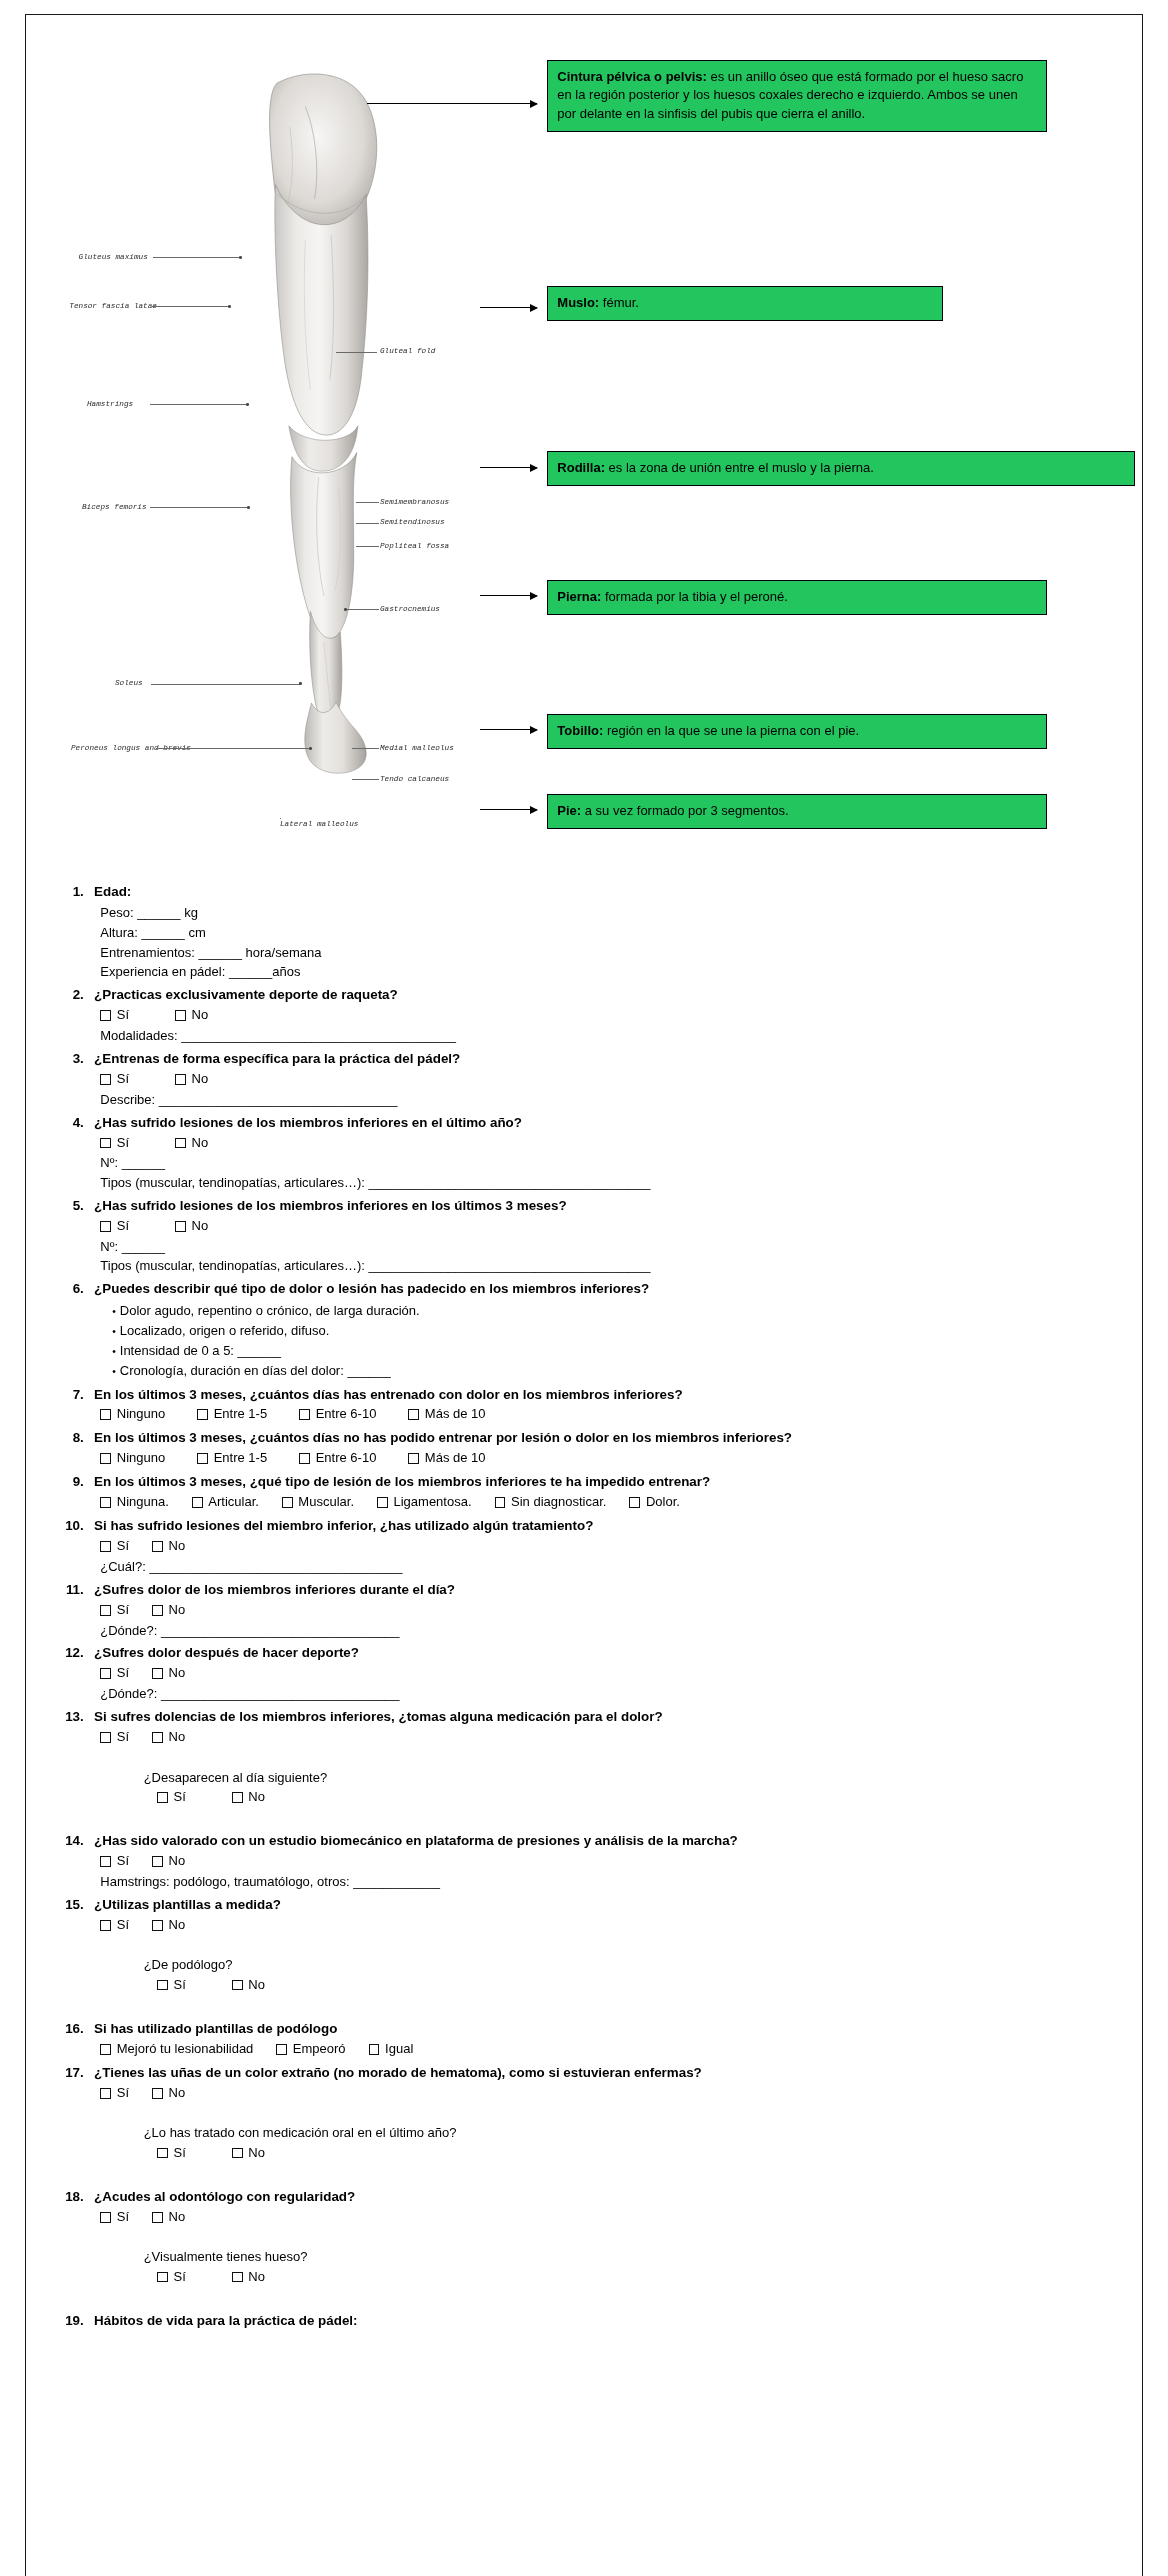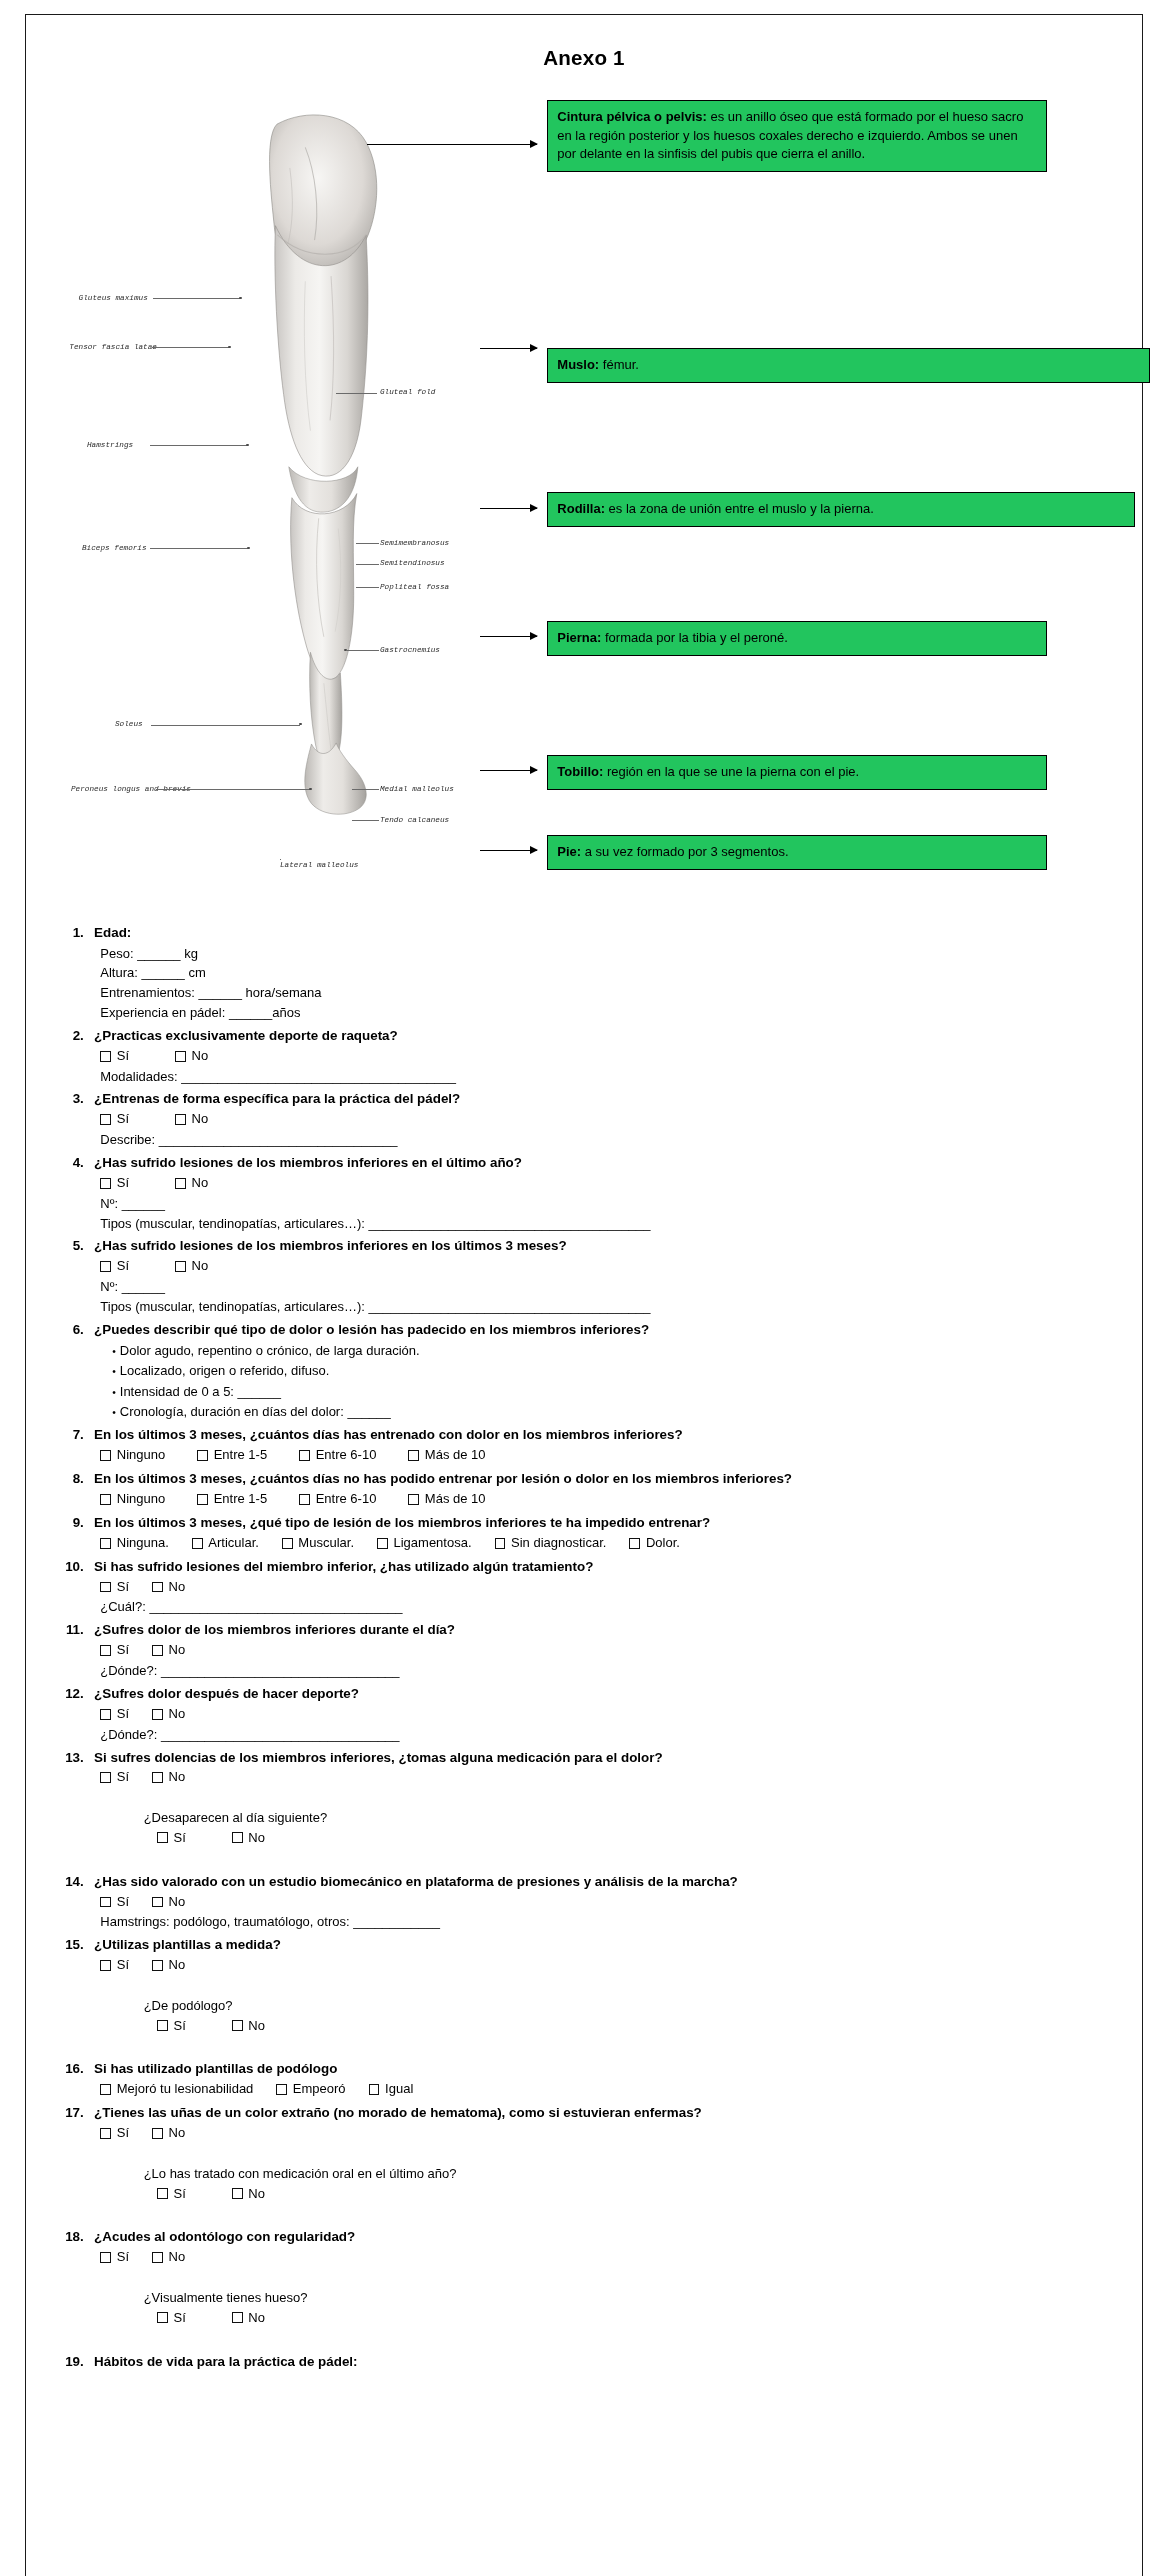--- a/index.html
+++ b/index.html
@@ -188,21 +188,20 @@
   .nowrap { white-space: nowrap; }
 </style>
 </head>
 <body>
 
 <div class="page">
   <div class="page-border"></div>
 
   <div class="inner">
 
-    <div class="doc-title">Anexo 1</div>
 
     <div class="figure-block">
 
       <div class="leg-wrap">
         <svg class="leg-svg" width="237" height="804" viewBox="0 0 460 1560" xmlns="http://www.w3.org/2000/svg">
           <defs>
             <linearGradient id="skin" x1="0" y1="0" x2="1" y2="0">
               <stop offset="0%" stop-color="#c9c6c3"></stop>
               <stop offset="22%" stop-color="#eceae7"></stop>
               <stop offset="48%" stop-color="#f6f5f3"></stop>
@@ -293,21 +292,21 @@
 
       <div class="leg-label" style="left:222px; top:781px;">Lateral malleolus</div>
       <div class="leg-lead" style="left:222px; top:779px; width:1px;"></div>
 
       <div class="arrow" style="left:309px; top:64px; width:170px;"></div>
       <div class="callout" style="left:489px; top:20.6px; width:500px;">
         <b>Cintura pélvica o pelvis:</b><span> es un anillo óseo que está formado por el hueso sacro en la región posterior y los huesos coxales derecho e izquierdo. Ambos se unen por delante en la sinfisis del pubis que cierra el anillo.</span>
       </div>
 
       <div class="arrow" style="left:422px; top:268px; width:57px;"></div>
-      <div class="callout" style="left:489px; top:268px; width:603px;">
+      <div class="callout" style="left:489px; top:247px; width:396px;">
         <b>Muslo:</b><span> fémur.</span>
       </div>
 
       <div class="arrow" style="left:422px; top:428px; width:57px;"></div>
       <div class="callout" style="left:489px; top:412px; width:588px;">
         <b>Rodilla:</b><span> es la zona de unión entre el muslo y la pierna.</span>
       </div>
 
       <div class="arrow" style="left:422px; top:556px; width:57px;"></div>
       <div class="callout" style="left:489px; top:541px; width:500px;">

